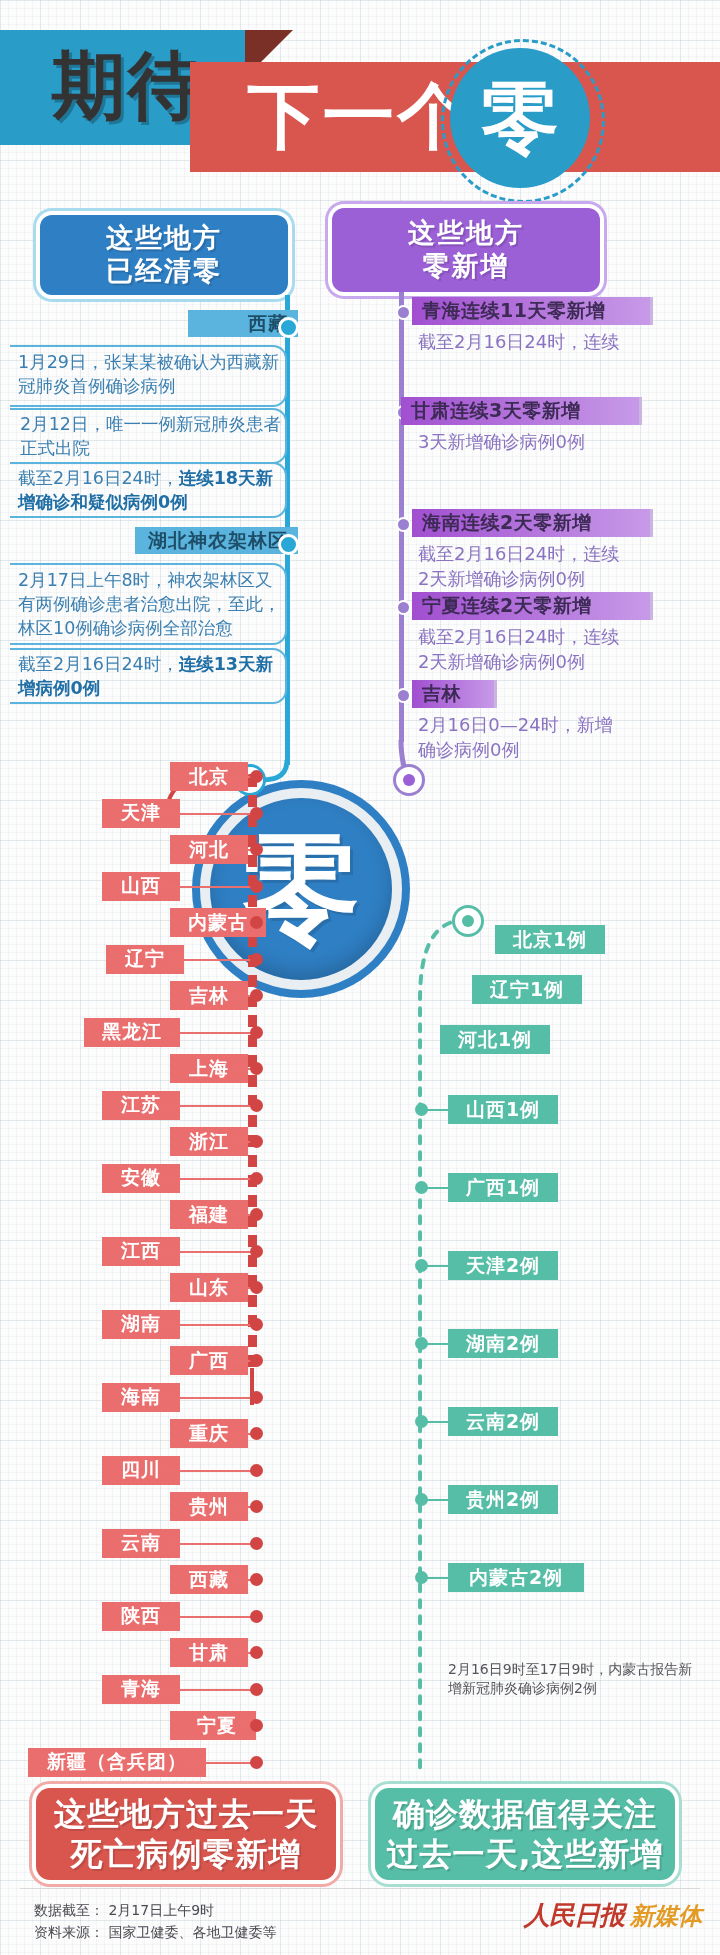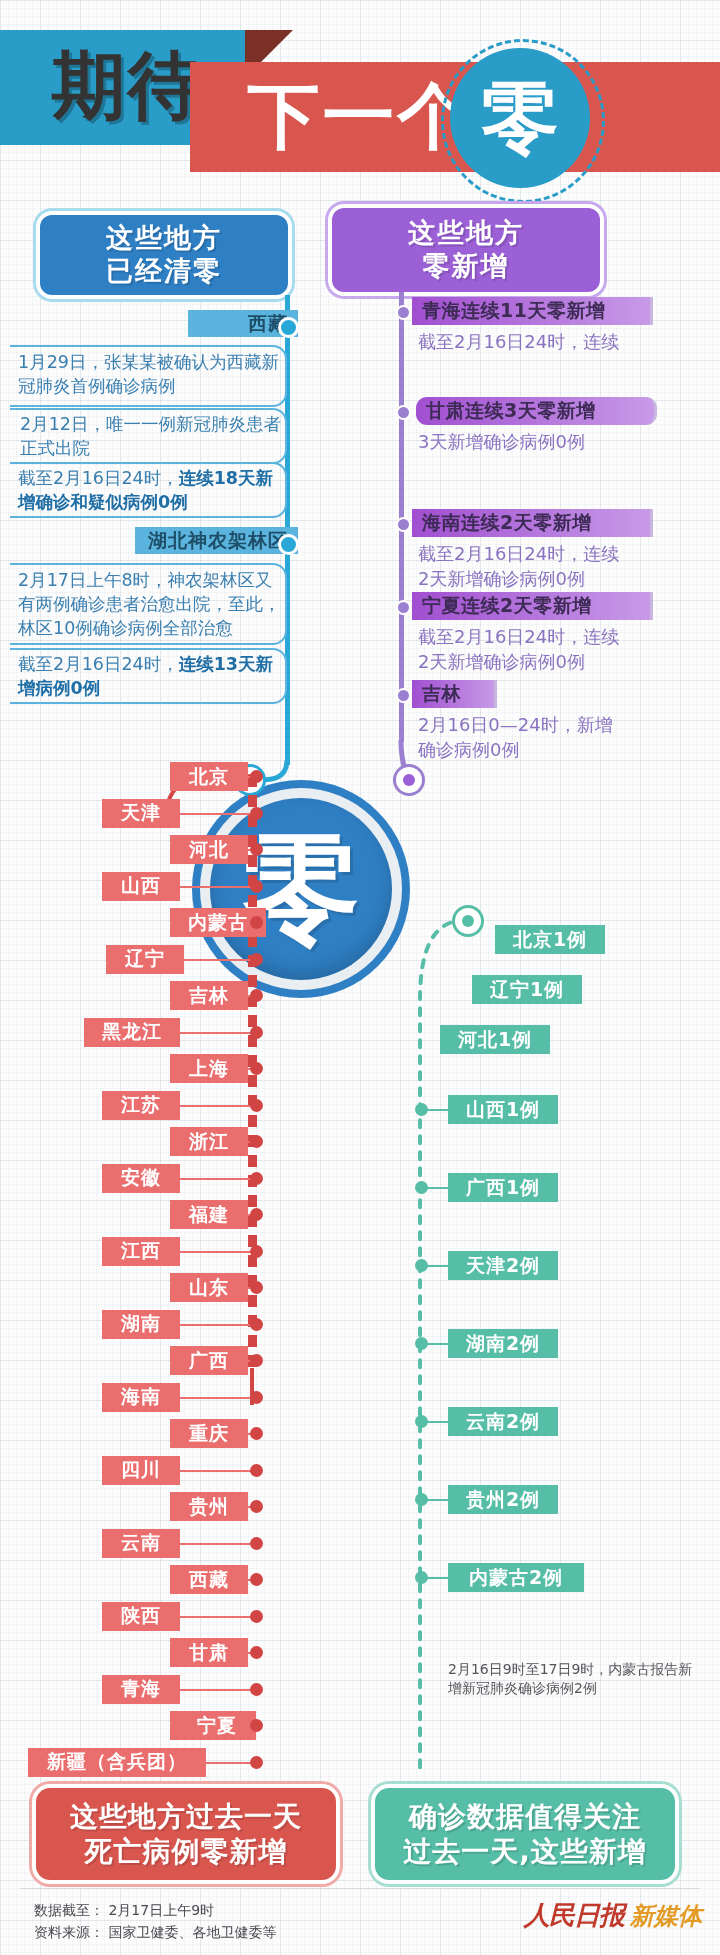--- a/index.html
+++ b/index.html
@@ -175,21 +175,21 @@
     background:#d14545;}
   .txt-green-note{
     position:absolute;color:#55555a;font-size:14px;line-height:1.35;
     font-family:"DejaVu Sans",sans-serif;
   }
 
   
   .banner{
     position:absolute;border-radius:14px;display:flex;flex-direction:column;
     align-items:center;justify-content:center;color:#fff;font-weight:bold;
-    font-size:28px;line-height:1.25;font-family:"DejaVu Sans",sans-serif;
+    font-size:32px;line-height:1.25;font-family:"DejaVu Sans",sans-serif;
     letter-spacing:1px;text-shadow:2px 2px 0 rgba(0,0,0,.12);
   }
   .banner.red{
     left:36px;top:1788px;width:300px;height:92px;background:#d9564f;
     box-shadow:0 0 0 4px #fff,0 0 0 7px #f0aba8;
   }
   .banner.green{
     left:375px;top:1788px;width:300px;height:92px;background:#56bda6;
     box-shadow:0 0 0 4px #fff,0 0 0 7px #a8ded1;
   }
@@ -267,21 +267,21 @@
 
 <div class="purple-spine"></div>
 
 <div class="pdot" style="left:396px;top:305px;"></div>
 <div class="tag-purple" style="left:412px;top:297px;width:218px;">青海连续11天零新增</div>
 <div class="txt-purple" style="left:418px;top:329px;width:250px;">
   <div>截至2月16日24时，连续</div>
 </div>
 
 <div class="pdot" style="left:396px;top:405px;"></div>
-<div class="tag-purple" style="left:416px;top:397px;width:218px;border-radius:11px;">甘肃连续3天零新增</div>
+<div class="tag-purple" style="left:401px;top:397px;width:218px;">甘肃连续3天零新增</div>
 <div class="txt-purple" style="left:418px;top:429px;width:250px;">
   <div>3天新增确诊病例0例</div>
 </div>
 
 <div class="pdot" style="left:396px;top:517px;"></div>
 <div class="tag-purple" style="left:412px;top:509px;width:218px;">海南连续2天零新增</div>
 <div class="txt-purple" style="left:418px;top:541px;width:250px;">
   <div>截至2月16日24时，连续</div>
   <div>2天新增确诊病例0例</div>
 </div>

